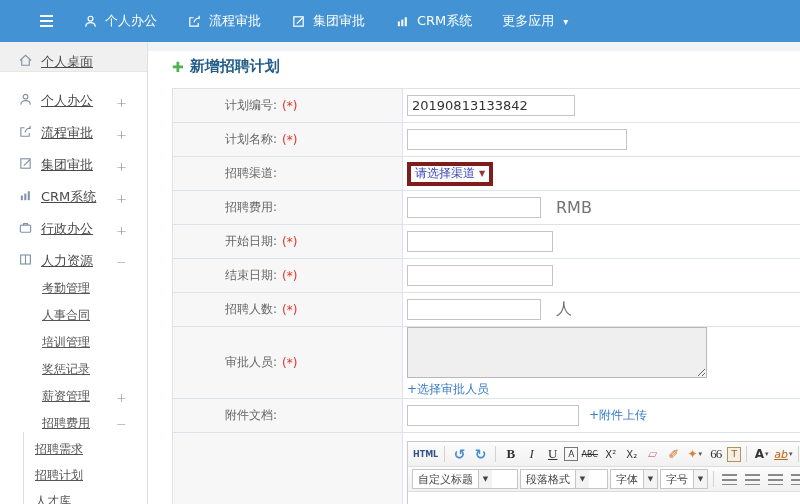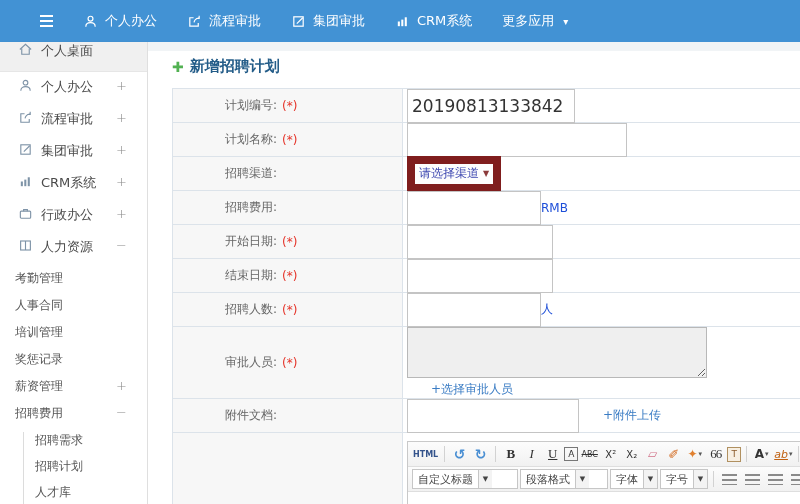--- a/index.html
+++ b/index.html
@@ -14,57 +14,57 @@
   .brand { width:150px; padding-left:10px; font-size:15px; font-weight:bold; letter-spacing:0.5px; white-space:nowrap; }
   .hamburger { margin-left:40px; display:flex; flex-direction:column; gap:3px; cursor:pointer; }
   .hamburger i { display:block; width:13px; height:2px; background:#fff; }
   .topmenu { display:flex; align-items:center; margin-left:30px; gap:30px; }
   .topitem { display:flex; align-items:center; gap:7px; font-size:13px; cursor:pointer; white-space:nowrap; }
   .topitem svg { display:block; }
   .caret { font-size:10px; margin-left:2px; }
   
   .sidebar { position:absolute; left:0; top:42px; width:148px; height:462px;
     background:#fff; border-right:1px solid #dfdfdf; box-shadow:1px 0 2px rgba(0,0,0,0.04); }
-  .snav-item { position:relative; display:flex; align-items:flex-start; color:#4a4a4a; cursor:pointer; }
+  .snav-item { position:relative; display:flex; align-items:flex-end; color:#4a4a4a; cursor:pointer;text-decoration:underline; }
   .l1 { height:32px; padding-left:18px; font-size:13px; }
   .l1.active { height:30px; background:#f0f0f0; border-bottom:1px solid #e6e6e6; }
   .l1 svg { margin-right:8px; color:#7e93a7; flex:0 0 auto; }
   .sgap { height:6px; }
   .expander { position:absolute; right:20px; color:#8c8c8c; font-size:13px; font-weight:300; }
-  .l2 { height:27px; padding-left:15px; font-size:12px; color:#555; }
+  .l2 { height:27px; padding-left:42px; font-size:12px; color:#555; }
   .l3wrap { margin-left:23px; border-left:1px solid #dcdcdc; }
   .l3 { height:26px; padding-left:11px; font-size:12px; color:#555; }
   
   .main { position:absolute; left:148px; top:42px; width:652px; height:462px; background:#fff; }
   .topstrip { height:9px; background:#f1f4f6; }
   .title-row { position:absolute; left:24px; top:15px; display:flex; align-items:center; gap:6px; }
   .plus-ic { color:#52b152; font-size:14px; font-weight:bold; line-height:1; }
   .page-title { font-size:15px; font-weight:bold; color:#235c88; }
   
   .ftable { position:absolute; left:24px; top:46px; width:640px;
     border-top:1px solid #dce3ea; border-left:1px solid #dce3ea; background:#fff; }
   .frow { display:flex; border-bottom:1px solid #dce3ea; height:34px; }
   .frow.tall { height:72px; }
   .frow.editor-row { height:170px; border-bottom:none; }
   .flabel { width:230px; flex:0 0 230px; background:#f7f7f7; border-right:1px solid #dce3ea;
     display:flex; align-items:center; padding-left:52px; font-size:12px; color:#666; }
   .req { color:#e5342a; margin-left:5px; }
   .fval { flex:1; display:flex; align-items:center; padding-left:4px; min-width:0; }
   .fval.col { flex-direction:column; align-items:flex-start; justify-content:center; gap:3px; }
-  .tin { height:34px; border:1px solid #c4c4c4; background:#fff; font-size:17px; color:#333;
+  .tin { height:21px; border:1px solid #c4c4c4; background:#fff; font-size:13px; color:#333;
     padding:0 4px; font-family:"DejaVu Sans",sans-serif; }
   .w168{width:168px}.w220{width:220px}.w146{width:146px}.w134{width:134px}.w172{width:172px}
-  .suffix { margin-left:0; color:#1d4ed8; font-size:12px; }
-  .select-box { display:flex; align-items:center; border:8px solid #7f1d1d; background:#fdfdfd;
-    height:36px; padding:0 4px; cursor:pointer; }
+  .suffix { margin-left:15px; color:#737373; font-size:16px; }
+  .select-box { display:flex; align-items:center; border:4px solid #7f1d1d; background:#fdfdfd;
+    height:24px; padding:0 4px; cursor:pointer; }
   .select-box .sval { color:#3c46b0; font-size:12px; }
   .sel-arrow { color:#8b3a3a; font-size:8px; margin-left:4px; }
   .ta { width:300px; height:52px; background:#efefef; border:1px solid #b8b8b8; resize:both;
     font-family:"DejaVu Sans",sans-serif; }
-  a.flink { color:#3a7cc4; font-size:12px; text-decoration:none; cursor:pointer;margin-left:24px; }
+  a.flink { color:#3a7cc4; font-size:12px; text-decoration:none; cursor:pointer; }
   .ml10 { margin-left:10px; }
   
   .editor { margin-top:8px; width:520px; border:1px solid #c9c9c9; background:#fff; }
   .tb-row { height:25px; background:linear-gradient(#fcfcfc,#f1f1f1); border-bottom:1px solid #dedede;
     display:flex; align-items:center; padding:0 4px; gap:2px; overflow:hidden; white-space:nowrap; }
   .tbtn { height:20px; min-width:19px; display:inline-flex; align-items:center; justify-content:center;
     font-size:12px; color:#333; cursor:pointer; padding:0 1px; }
   .tsep { width:1px; height:16px; background:#d2d2d2; margin:0 3px; flex:0 0 auto; }
   .b-html { font-size:8px; font-weight:bold; color:#34538b; }
   .b-ud { color:#4a8fd3; font-size:14px; font-weight:bold; }

